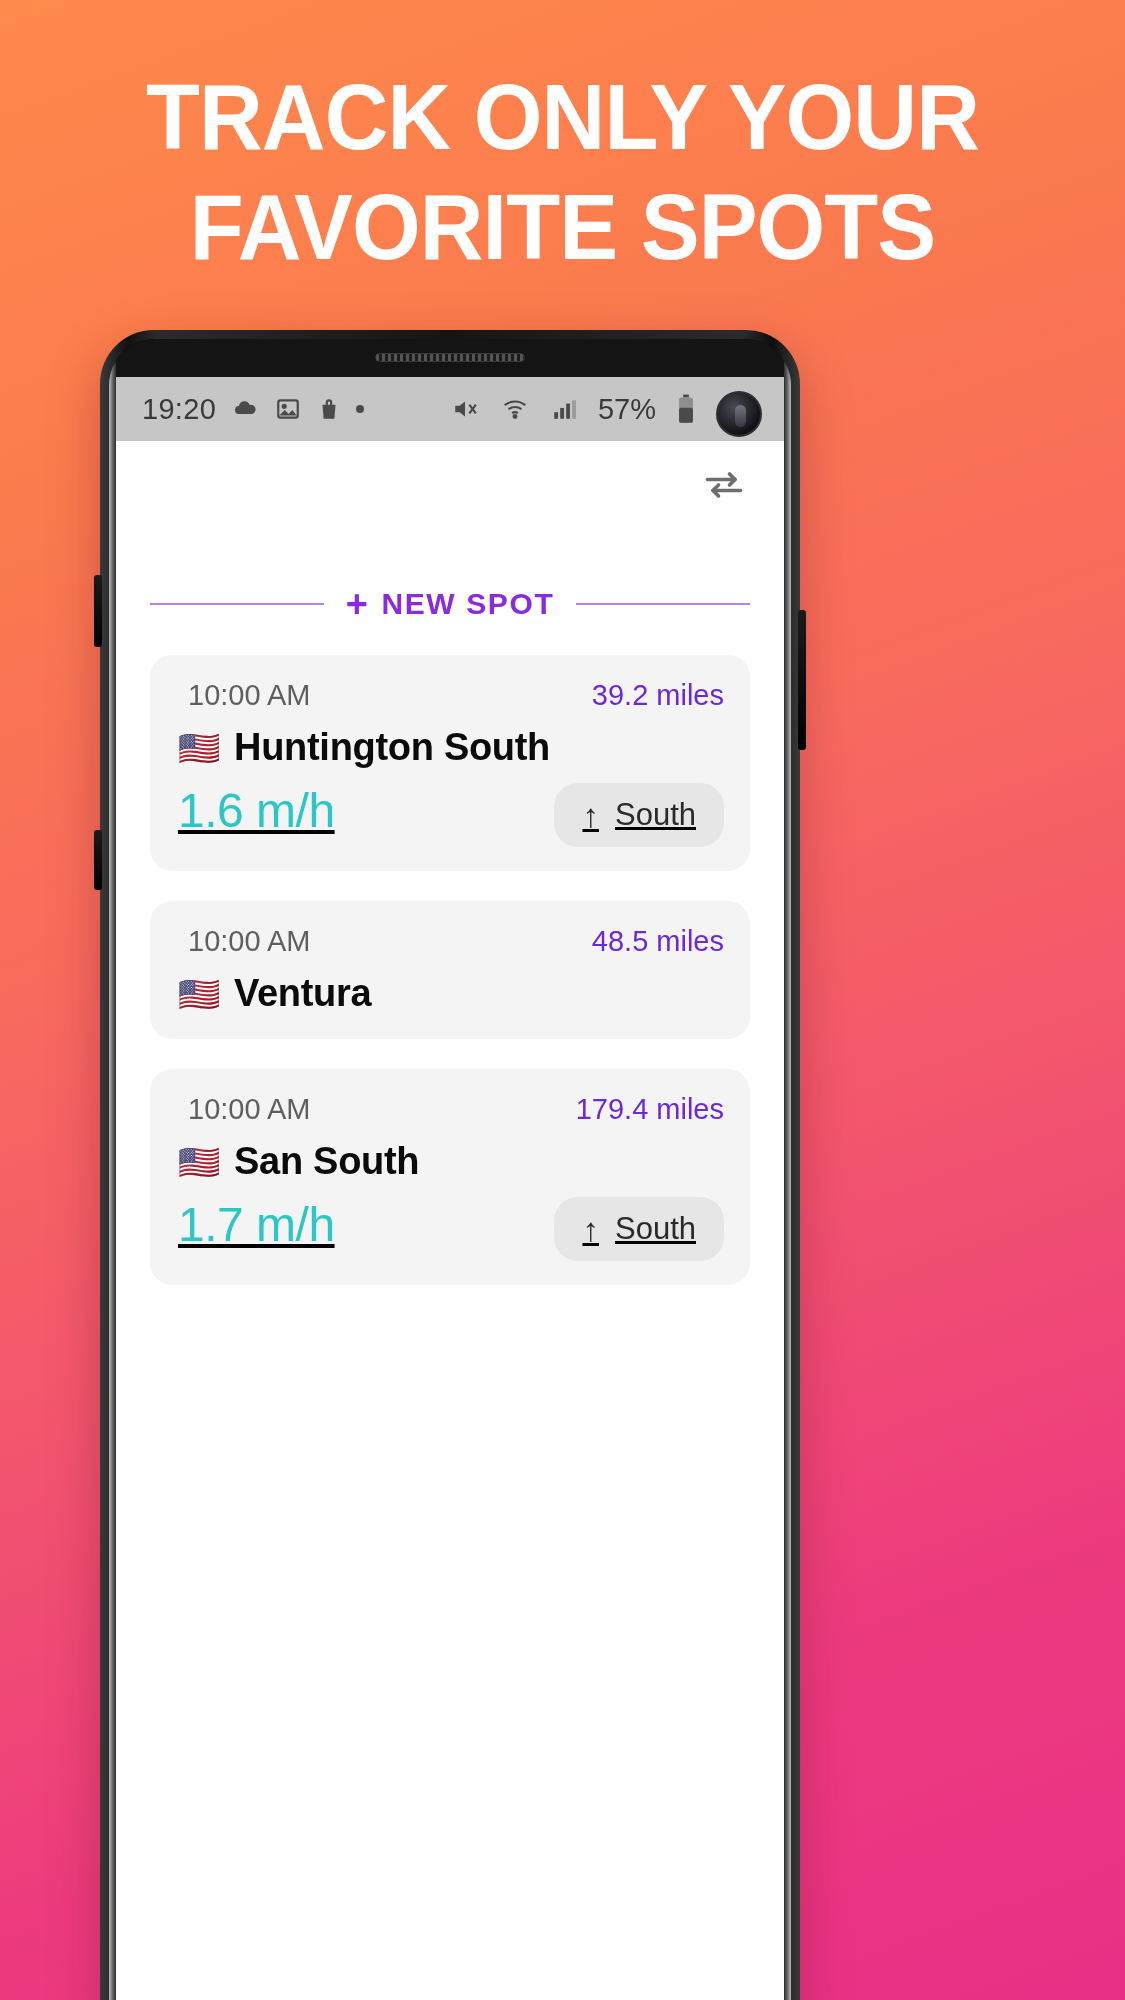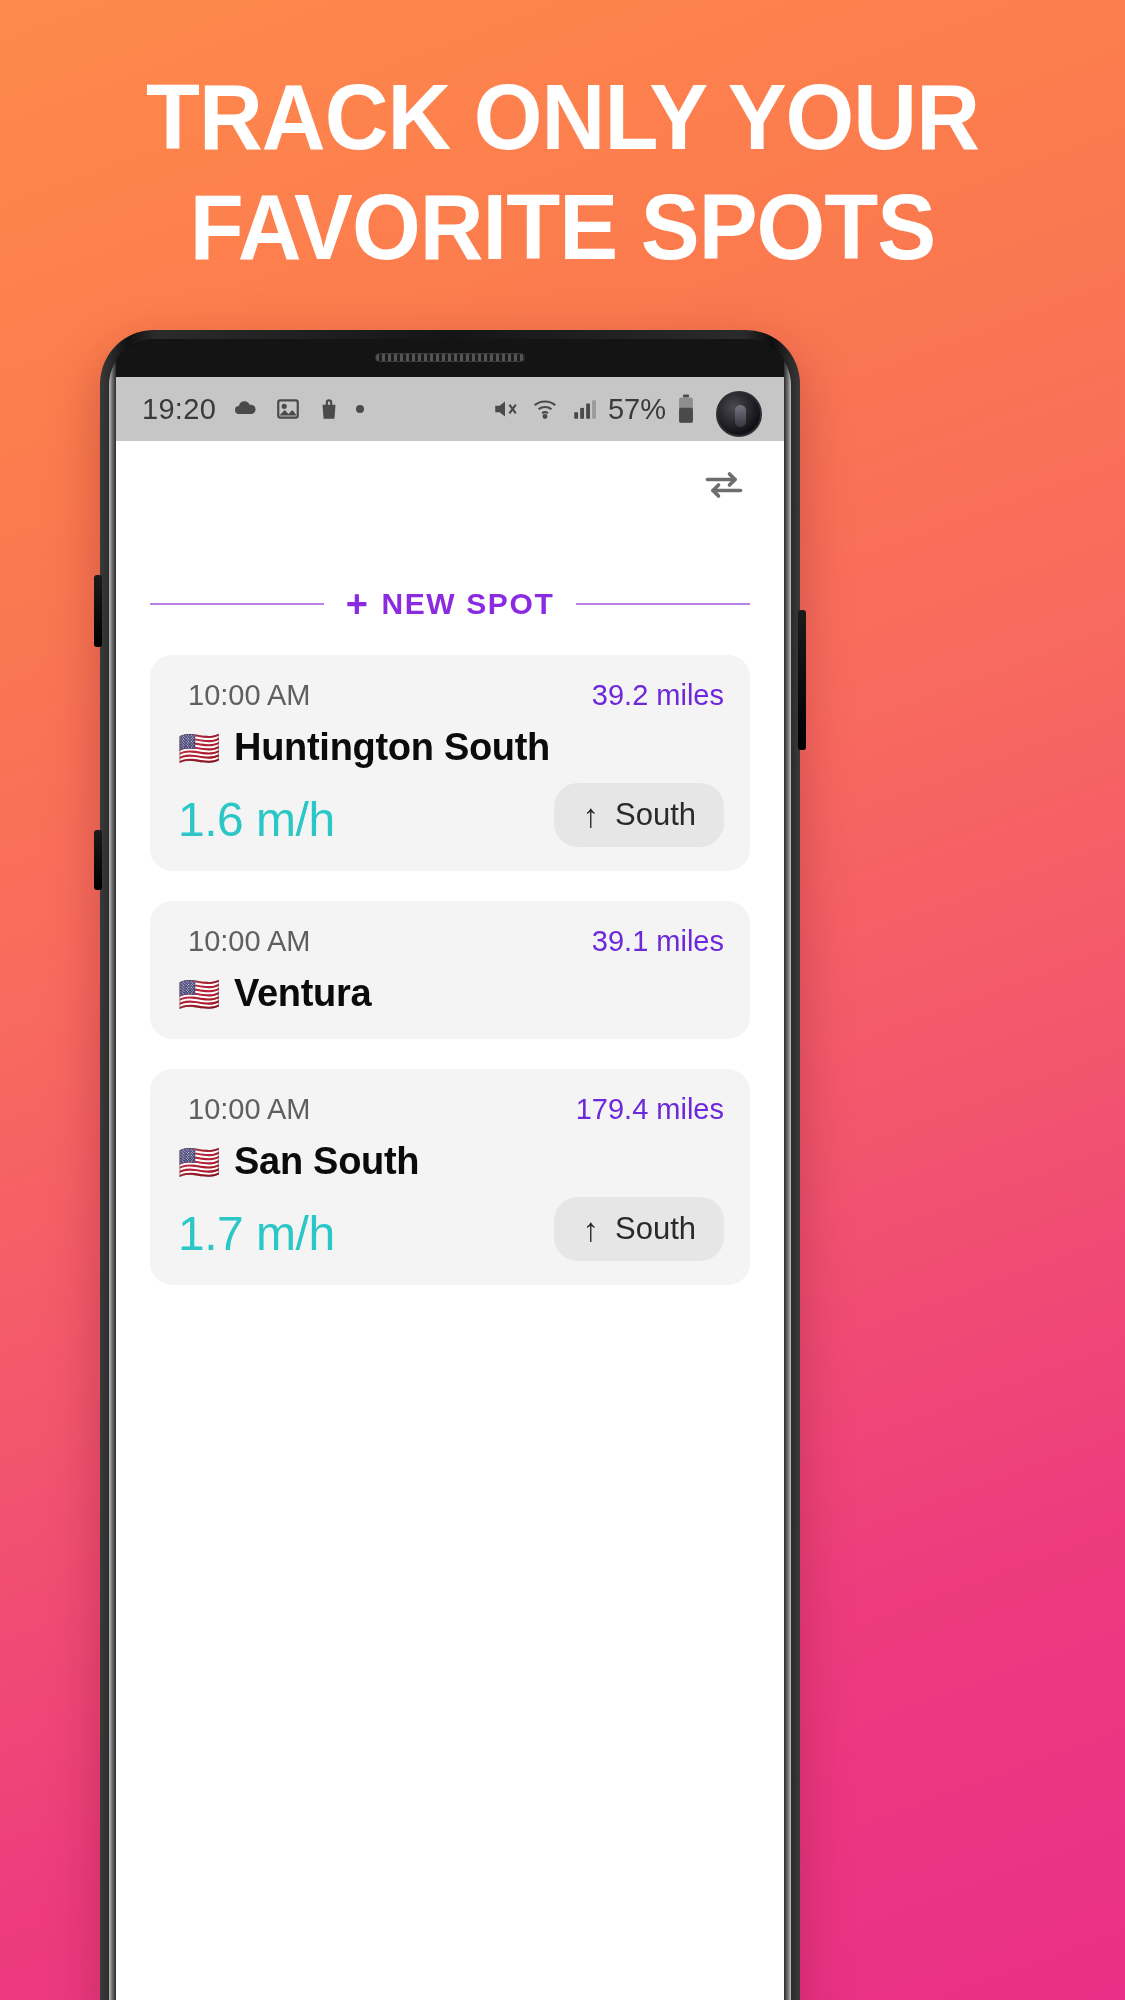--- a/index.html
+++ b/index.html
@@ -108,21 +108,21 @@
     background:#c6c6c6;
     display:flex;
     align-items:center;
     padding:0 18px 0 26px;
     color:#3d3d3d;
     font-size:27px;
   }
   .sb-left { display:flex; align-items:center; gap:14px; }
   .sb-time { font-size:29px; color:#3a3a3a; letter-spacing:0.3px; }
   .sb-spacer { flex:1; }
-  .sb-right { display:flex; align-items:center; gap:10px; padding-right:70px; }
+  .sb-right { display:flex; align-items:center; gap:20px; padding-right:70px; }
   .sb-pct { font-size:29px; color:#3a3a3a; }
   .sb-dot { width:8px; height:8px; border-radius:50%; background:#4a4a4a; display:inline-block; }
   .ico { display:inline-block; line-height:0; }
 
   
   .app {
     padding:0 34px;
     background:#fff;
     height:calc(100% - 64px);
     position:relative;
@@ -186,22 +186,23 @@
     color:#0b0b0b;
     display:flex;
     align-items:center;
     gap:14px;
     letter-spacing:-0.3px;
   }
   .flag { font-size:34px; line-height:1; }
   .card-row3 {
     margin-top:14px;
     display:flex;
-    align-items:flex-end;
+    align-items:flex-start;
     justify-content:space-between;
+    text-decoration:underline;
   }
   .c-speed {
     font-size:48px;
     color:#2BC6C6;
     letter-spacing:-0.5px;
   }
   .dir-pill {
     background:#e6e6e6;
     border-radius:24px;
     padding:14px 28px;
@@ -332,21 +333,21 @@
               <span class="dir-pill">
                 <span class="arrow">↑</span>
                 <span>South</span>
               </span>
             </div>
           </div>
 
           <div class="card">
             <div class="card-row1">
               <span class="c-time">10:00 AM</span>
-              <span class="c-dist">39.1 miles</span>
+              <span class="c-dist">48.5 miles</span>
             </div>
             <div class="c-name">
               <span class="flag">🇺🇸</span>
               <span>Ventura</span>
             </div>
           </div>
 
           <div class="card">
             <div class="card-row1">
               <span class="c-time">10:00 AM</span>

